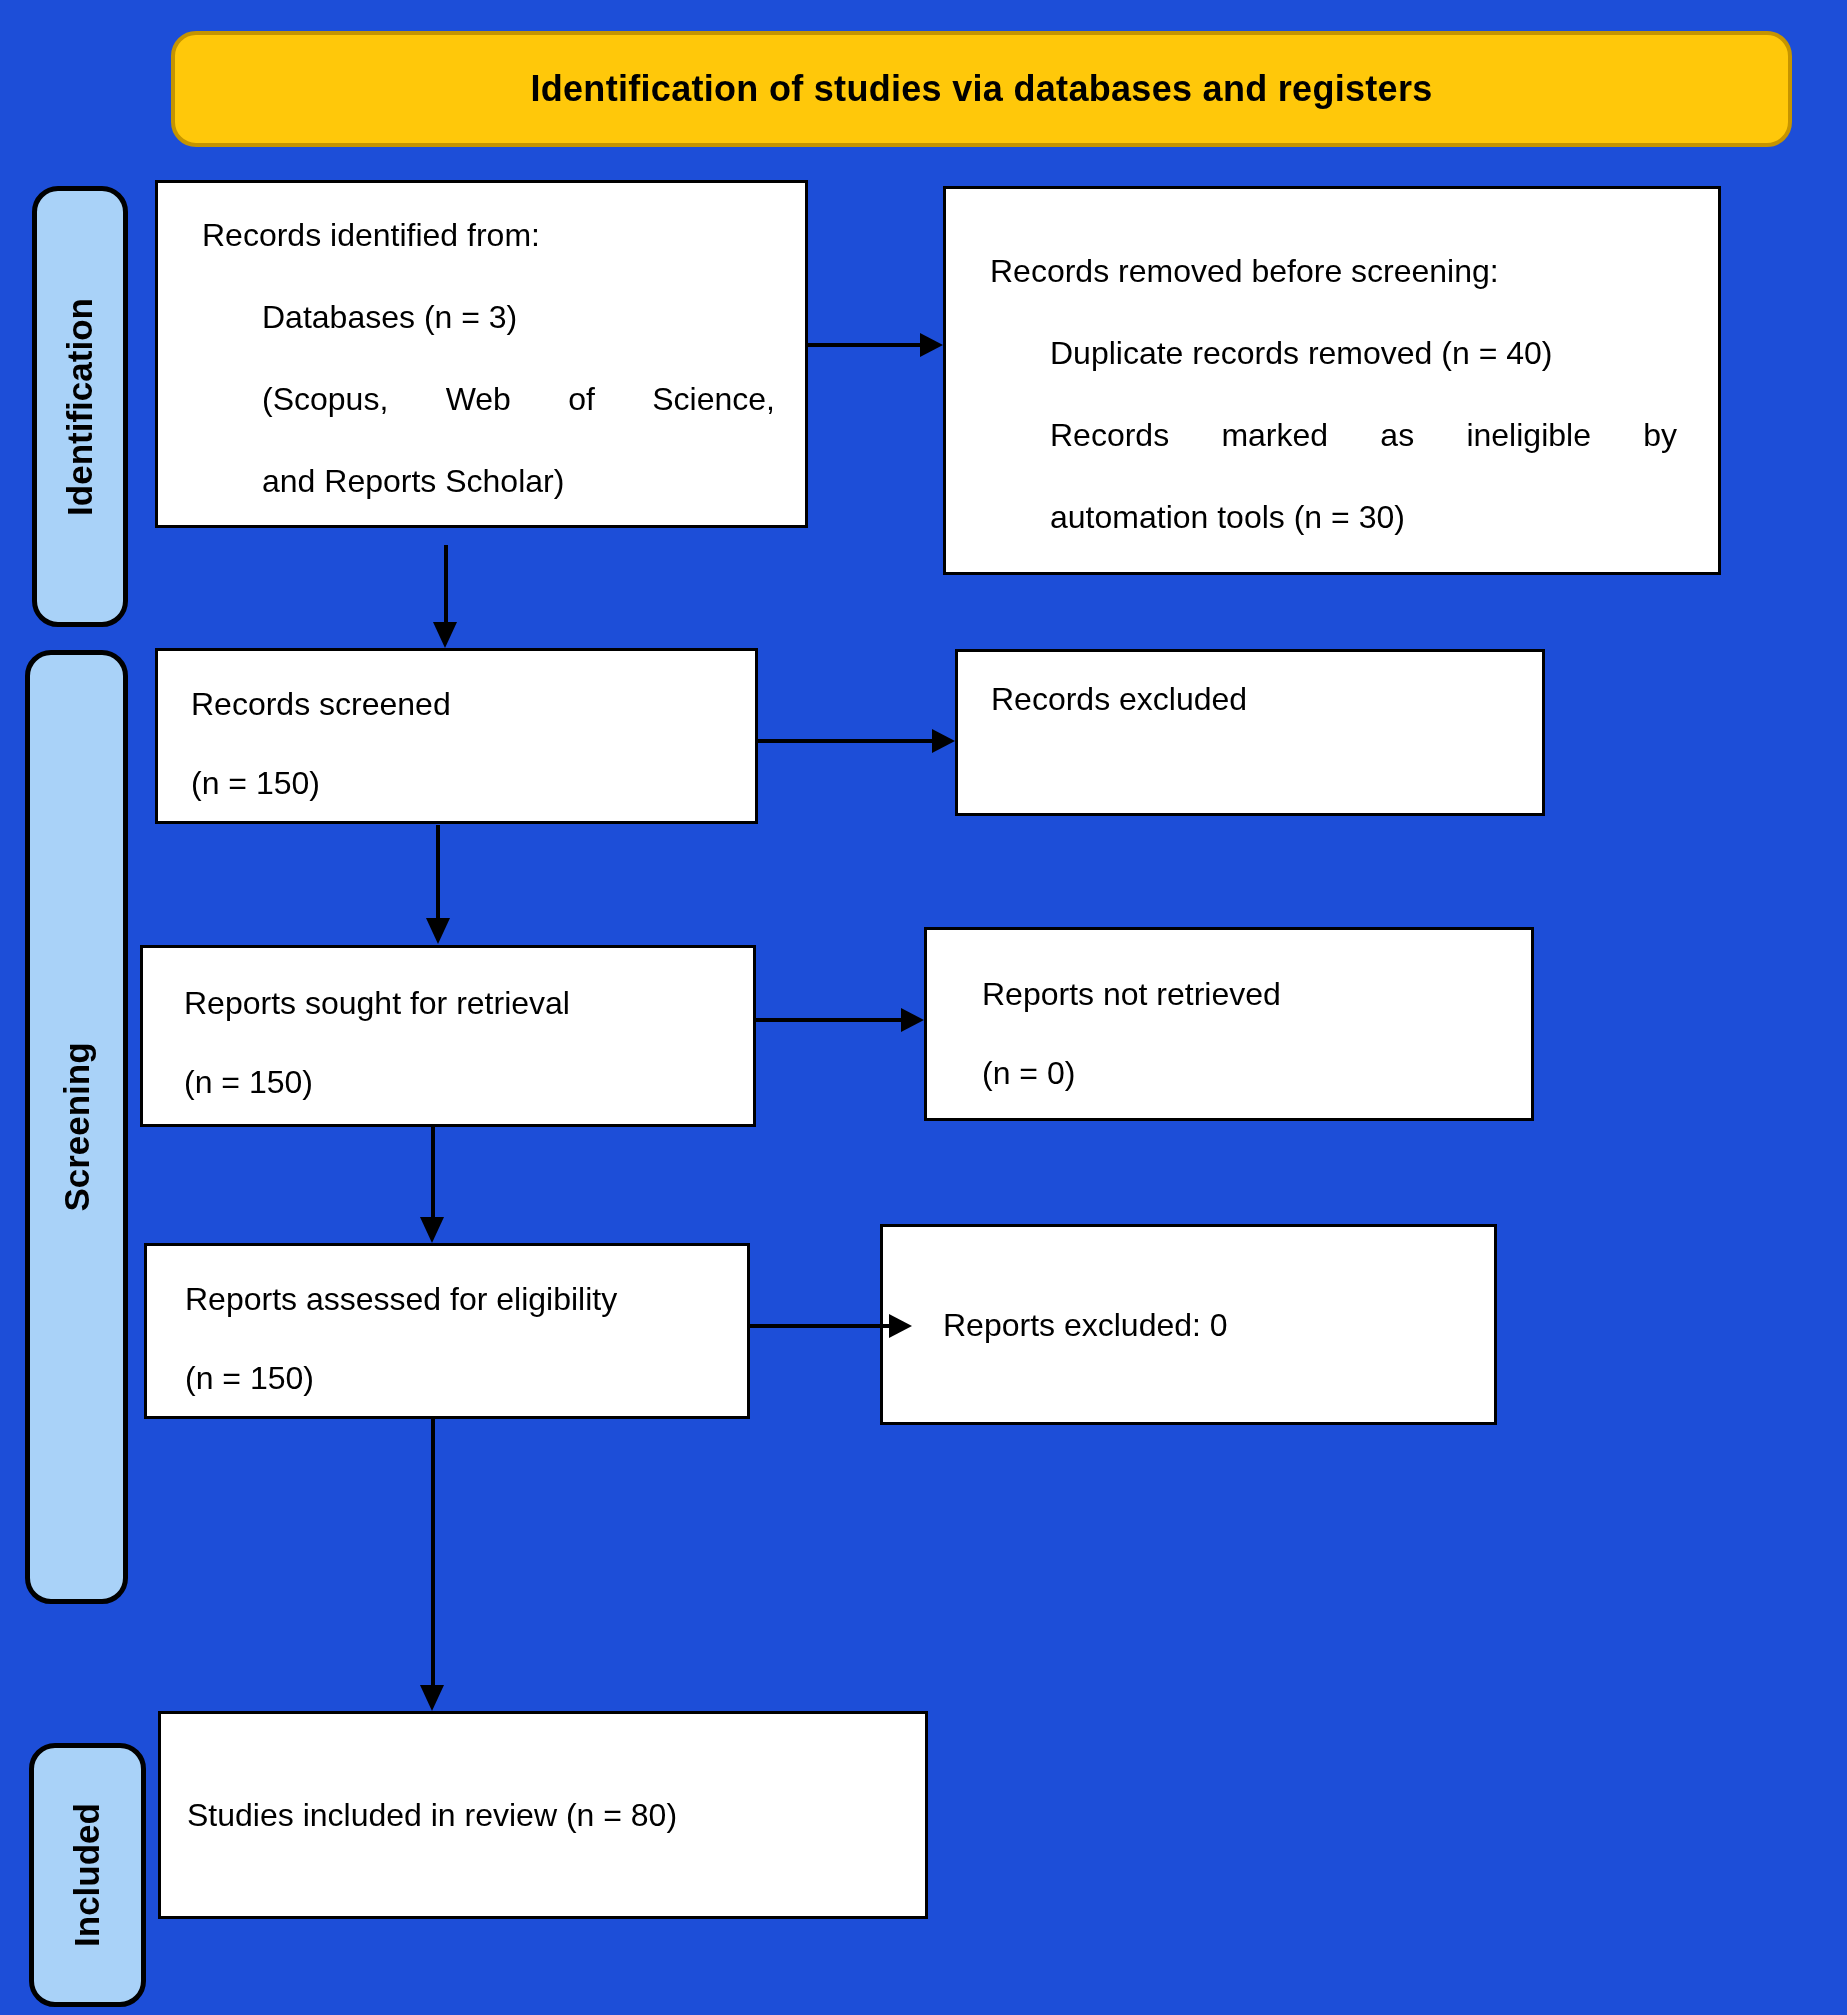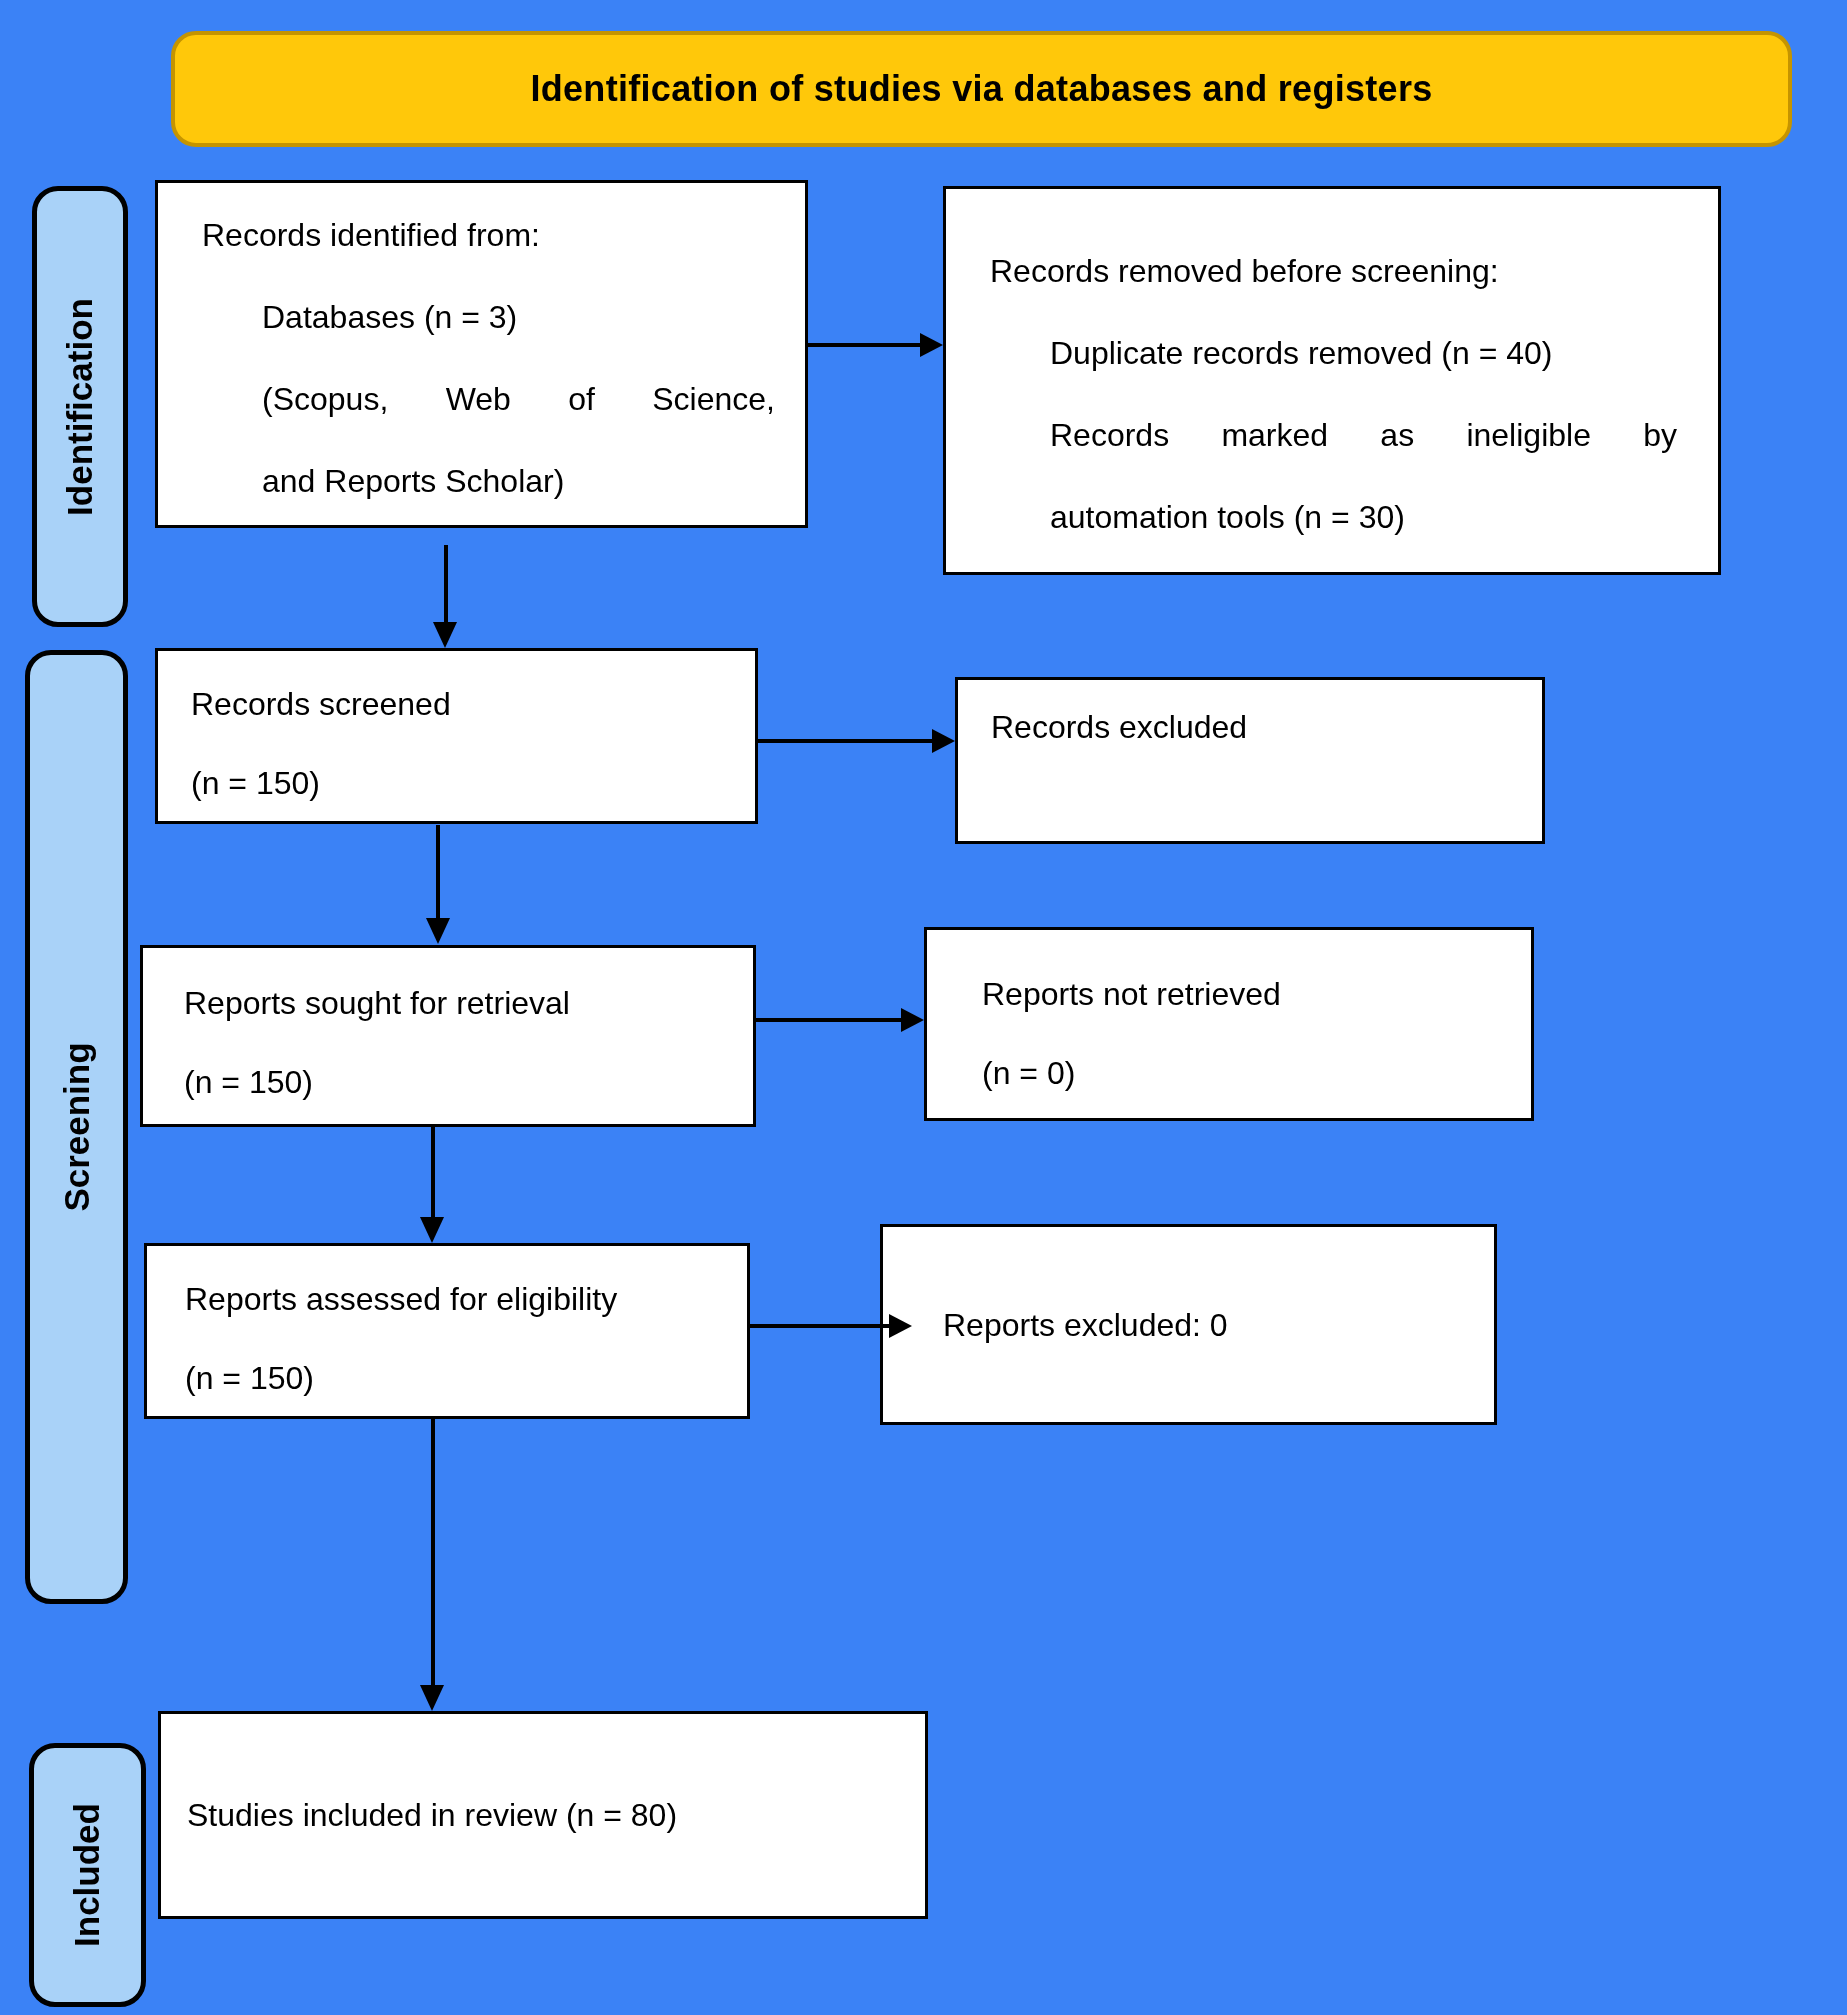--- a/index.html
+++ b/index.html
@@ -6,21 +6,21 @@
     --banner-fill:#FFC80A;
     --banner-border:#C59400;
     --stage-fill:#A9D2F8;
     --ink:#000000;
   }
   html,body{margin:0;padding:0;background:#ffffff;}
   .canvas{
     position:relative;
     width:1847px;
     height:2015px;
-    background:#3b82f6;
+    background:#1d4ed8;
     font-family:"Liberation Sans", sans-serif;
     color:var(--ink);
     overflow:hidden;
   }
   
   .banner{
     position:absolute;
     left:171px; top:31px; width:1621px; height:116px;
     background:var(--banner-fill);
     border:4.4px solid var(--banner-border);
@@ -60,21 +60,21 @@
   .box .line{white-space:nowrap;}
   .box .indent{margin-left:60px;}
   .box .just{
     white-space:normal;
     text-align:justify;
     text-align-last:justify;
   }
   .box-identified {left:155px;  top:180px;  width:653px; height:348px; padding:11px 30px 0 44px;}
   .box-removed    {left:943px; top:186px;  width:778px; height:389px; padding:41px 41px 0 44px;}
   .box-screened   {left:155px;  top:648px; width:603px; height:176px; padding:13.7px 22px 0 33px;  line-height:79px;}
-  .box-rec-excl   {left:955px; top:649px; width:590px; height:167px; padding:8.2px 22px 0 33px;  line-height:79px;margin-top:28px;}
+  .box-rec-excl   {left:955px; top:649px; width:590px; height:167px; padding:8.2px 22px 0 33px;  line-height:79px;}
   .box-sought     {left:140px;  top:945px; width:616px; height:182px; padding:16.4px 22px 0 41px;  line-height:79px;}
   .box-notret     {left:924px; top:927px; width:610px; height:194px; padding:25px 22px 0 55px; line-height:79px;}
   .box-assessed   {left:144px;  top:1243px; width:606px; height:176px; padding:13.7px 22px 0 38px;  line-height:79px;}
   .box-rep-excl   {left:880px; top:1224px; width:617px; height:201px; padding:0 22px 0 60px;
                    display:flex; align-items:center;}
   .box-included   {left:158px;  top:1711px; width:770px; height:208px; padding:0 22px 0 26px;
                    display:flex; align-items:center;}
   .italic{}
   
   .stem{position:absolute; background:#000;}

